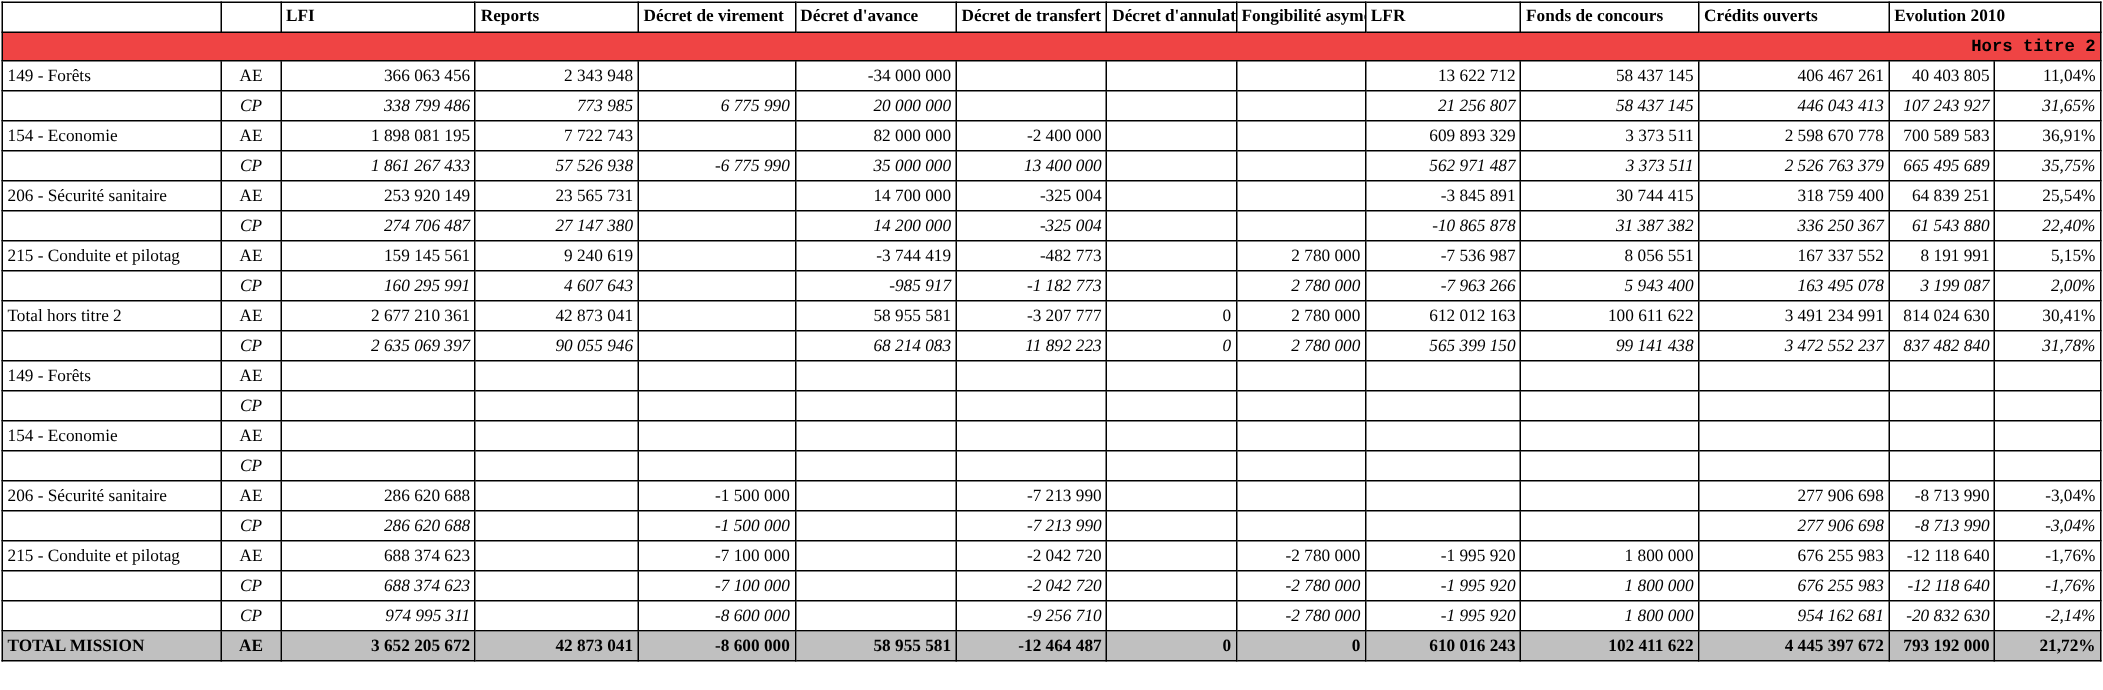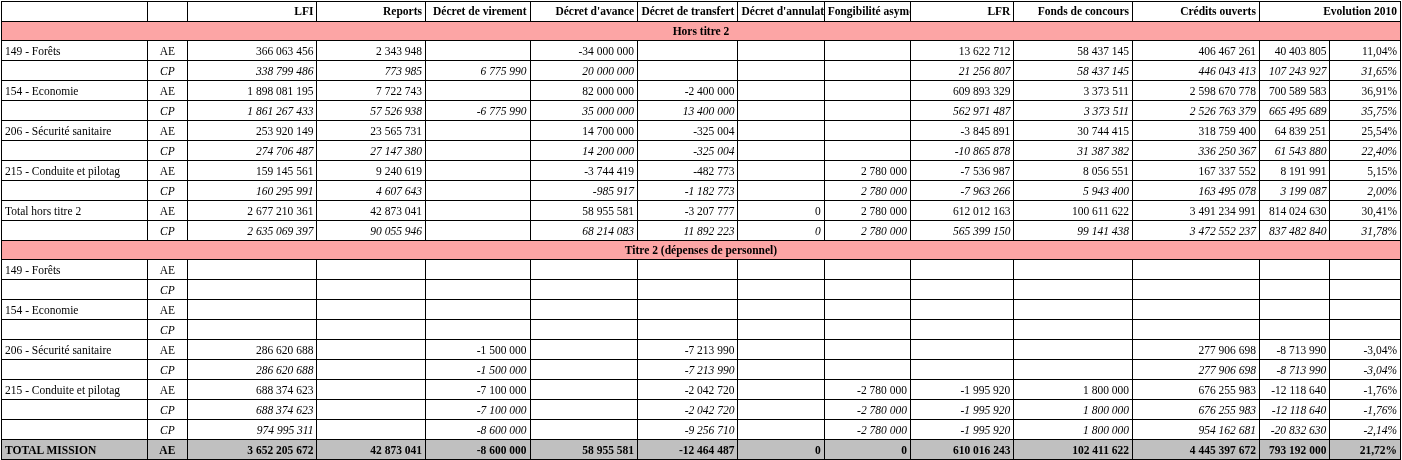--- a/index.html
+++ b/index.html
@@ -10,21 +10,21 @@
     border:1px solid #000;
     font-size:11.5px;
     padding:1px 3px;
     height:17px;
     overflow:hidden;
     white-space:nowrap;
     vertical-align:middle;
   }
   thead th{
     font-weight:bold;
-    text-align:right;
+    text-align:left;
     vertical-align:middle;
     font-size:11.5px;
     line-height:1.05;
     height:44px;
     white-space:normal;
   }
   .c-label{width:137px;}
   .c-ae{width:32px;text-align:center;}
   .c-num{text-align:right;}
   .w1{width:121px;}
@@ -36,25 +36,26 @@
   .w7{width:78px;}
   .w8{width:95px;margin-top:36px;}
   .w9{width:110px;}
   .w10{width:118px;}
   .w11{width:132px;}
   .w12{width:62px;}
   tr.ae td{font-weight:normal;}
   tr.cp td{font-style:italic;}
   td.bold{font-weight:bold;}
   tr.section td{
-    background:#fca5a5;
+    background:#ef4444;
     font-weight:bold;
     font-style:normal;
-    text-align:center;
+    text-align:right;
     height:16px;
+    font-family:Liberation Mono, monospace;
   }
   tr.total td.lbl{font-weight:normal;}
   tr.grand td{background:#c0c0c0;font-weight:bold;}
   td.lbl{text-align:left;}
 </style>
 </head>
 <body>
 
 <div id="sheet">
   <table class="budget">
@@ -232,23 +233,20 @@
           <td class="c-num w4">68 214 083</td>
           <td class="c-num w5">11 892 223</td>
           <td class="c-num w6">0</td>
           <td class="c-num w7">2 780 000</td>
           <td class="c-num w8">565 399 150</td>
           <td class="c-num w9">99 141 438</td>
           <td class="c-num w10">3 472 552 237</td>
           <td class="c-num w11">837 482 840</td>
           <td class="c-num w12">31,78%</td>
         </tr>
-        <tr class="section">
-          <td colspan="14">Titre 2 (dépenses de personnel)</td>
-        </tr>
         <tr class="ae">
           <td class="c-label lbl">149 - Forêts</td>
           <td class="c-ae">AE</td>
           <td class="c-num w1 bold"></td>
           <td class="c-num w2"></td>
           <td class="c-num w3"></td>
           <td class="c-num w4"></td>
           <td class="c-num w5"></td>
           <td class="c-num w6"></td>
           <td class="c-num w7"></td>

